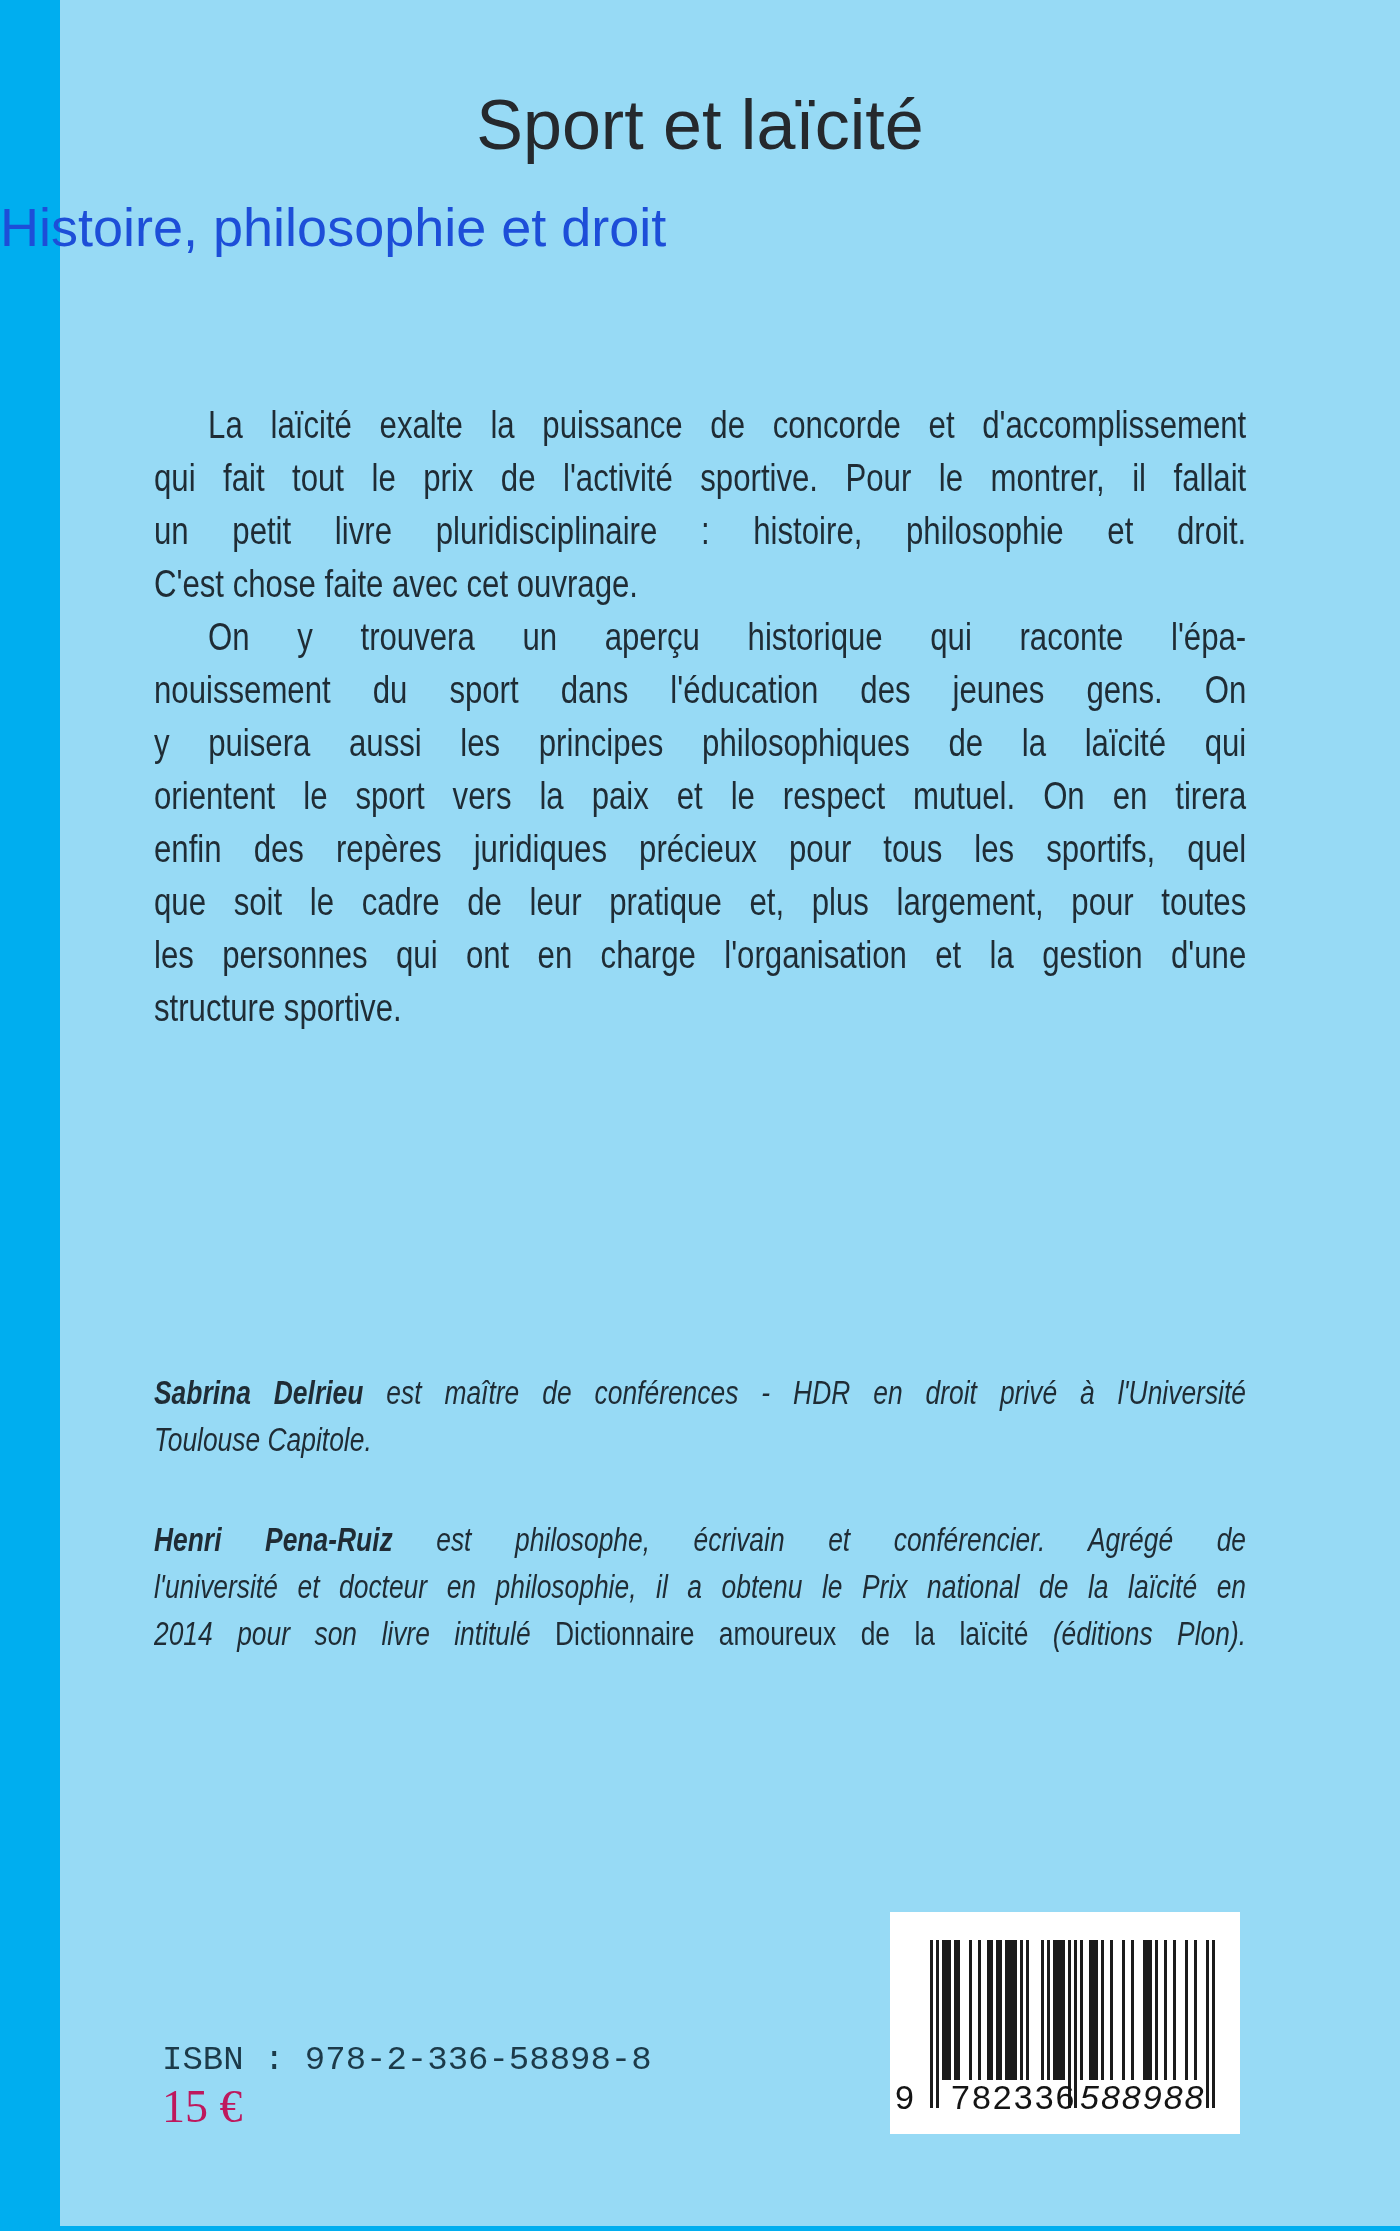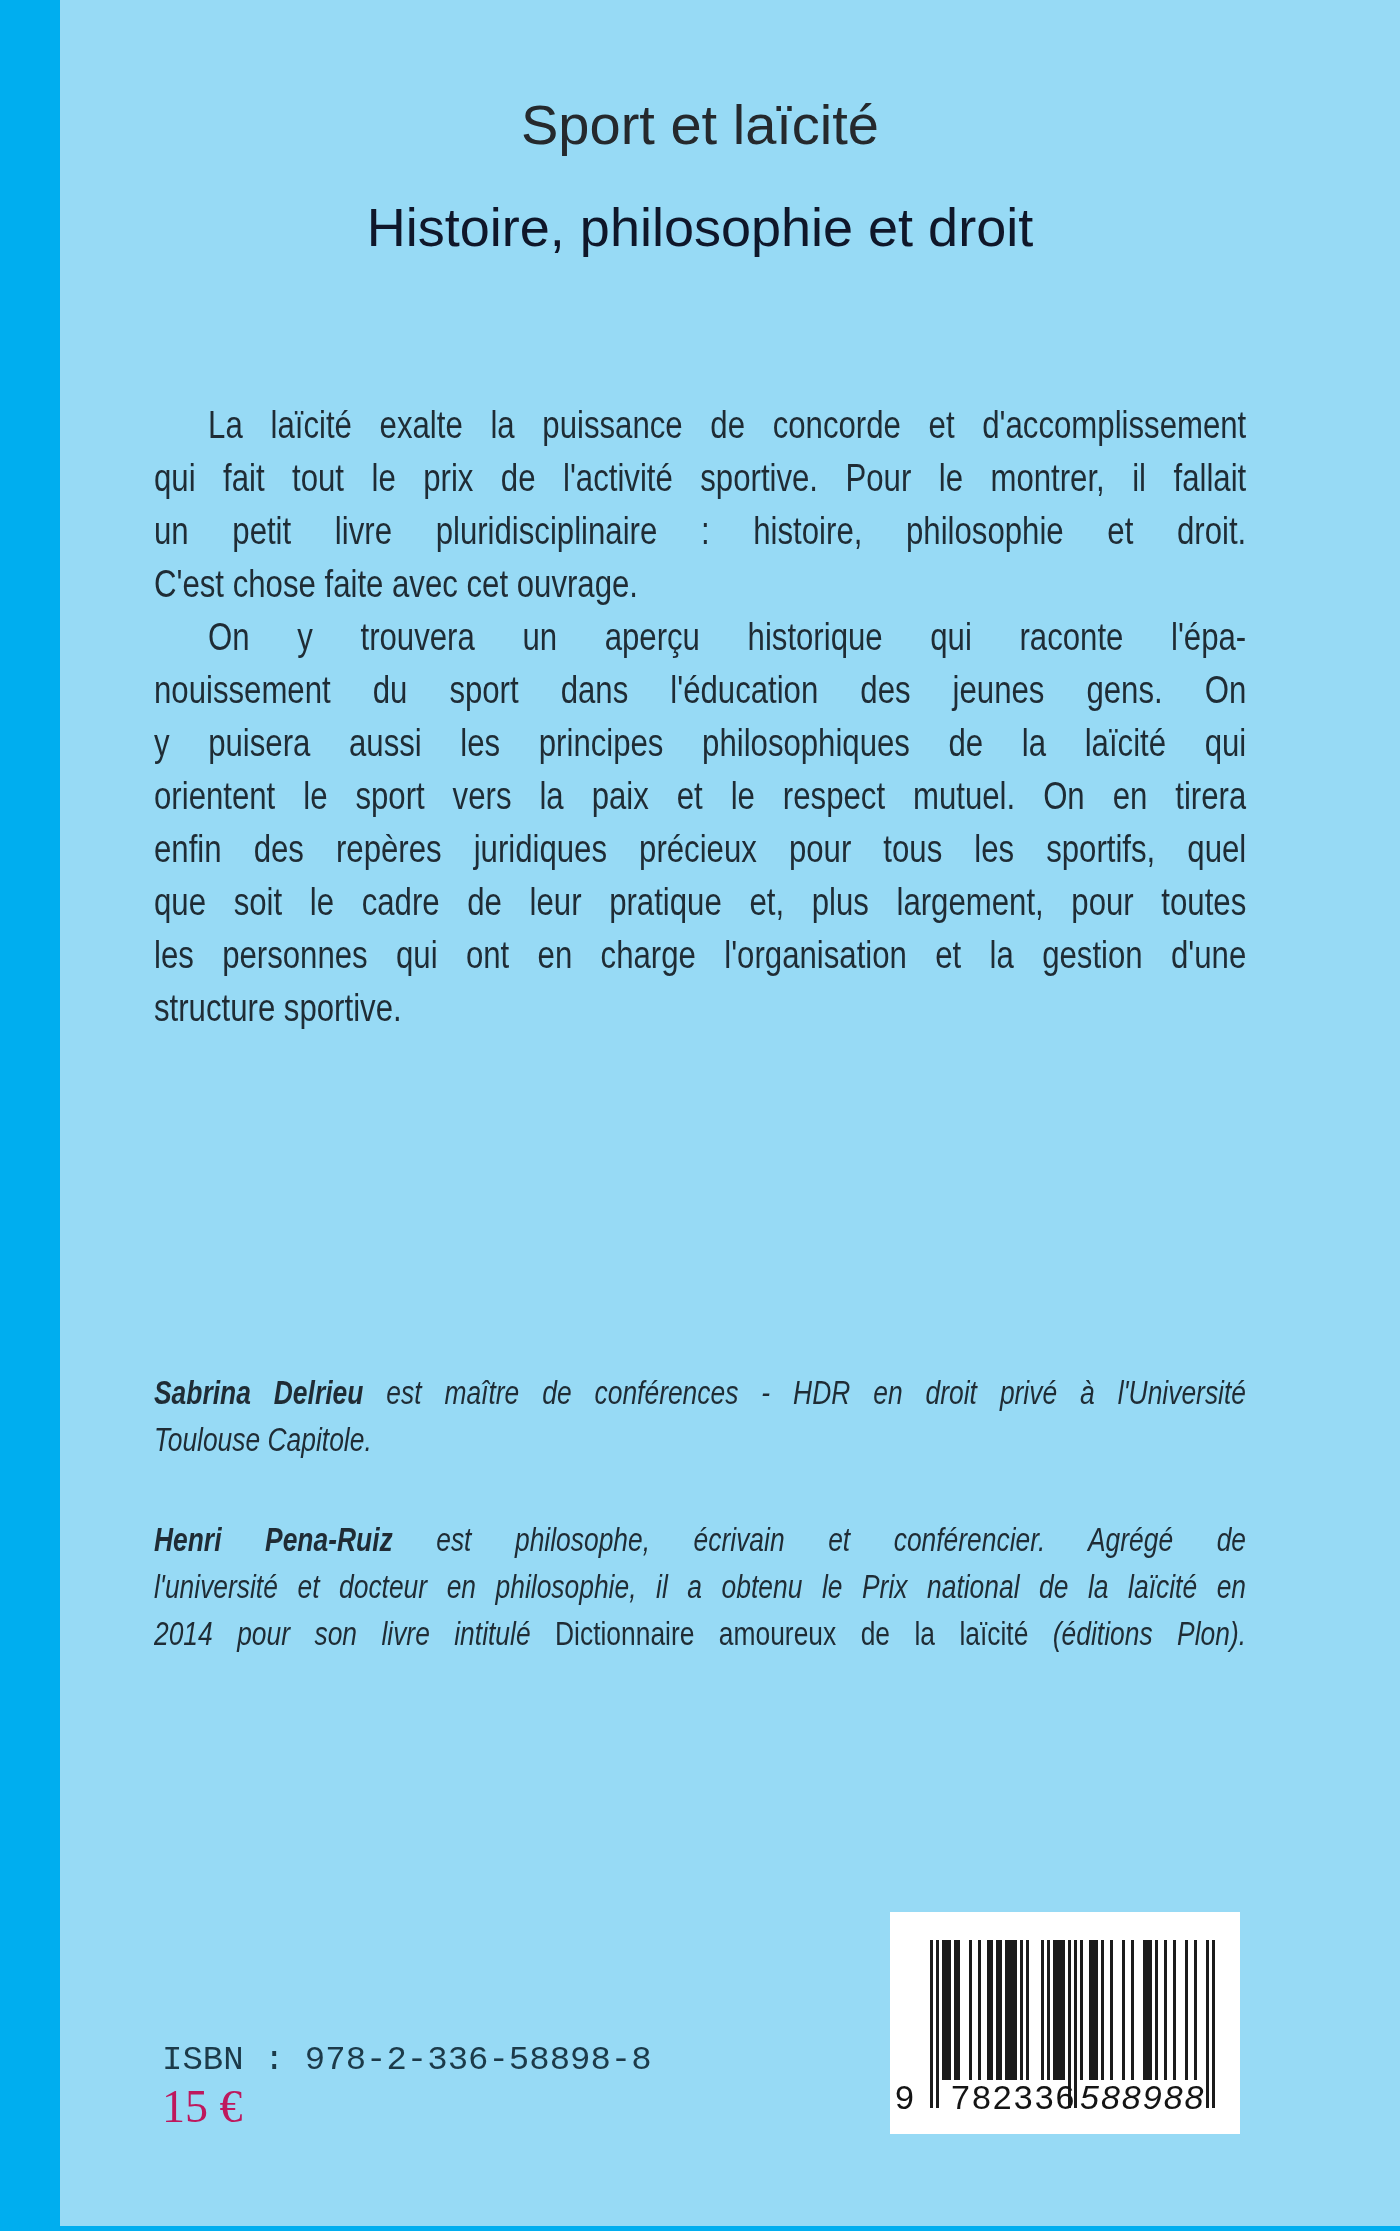--- a/index.html
+++ b/index.html
@@ -7,25 +7,25 @@
     position:relative;width:1400px;height:2231px;overflow:hidden;
     background:#97daf5;
     font-family:"Liberation Sans","DejaVu Sans",sans-serif;
     color:#212b33;
   }
   .spine{position:absolute;left:0;top:0;width:60px;height:2231px;background:#00aeef;}
   .bottom-edge{position:absolute;left:0;bottom:0;width:1400px;height:5px;background:#00aeef;}
 
   .title{
     position:absolute;left:0;right:0;top:84px;text-align:center;
-    font-size:56px;line-height:82px;font-weight:400;color:#25292d;white-space:nowrap;
+    font-size:70px;line-height:82px;font-weight:400;color:#25292d;white-space:nowrap;
   }
   .subtitle{
-    position:absolute;left:0;right:0;top:200px;text-align:center;
-    font-size:54px;line-height:54px;font-weight:400;color:#0f172a;white-space:nowrap;
+    position:absolute;left:0;right:0;top:200px;
+    font-size:54px;line-height:54px;font-weight:400;color:#1d4ed8;white-space:nowrap;
   }
 
   .synopsis{
     position:absolute;left:154px;top:399px;width:1332px;
     transform:scaleX(.82);transform-origin:0 0;
     font-size:38px;line-height:53px;font-weight:300;color:#1f2c35;
   }
   .bline{text-align:justify;text-align-last:justify;height:53px;overflow:hidden;}
   .bline.indent{padding-left:66px;}
   .bline.noj{text-align-last:left;}

